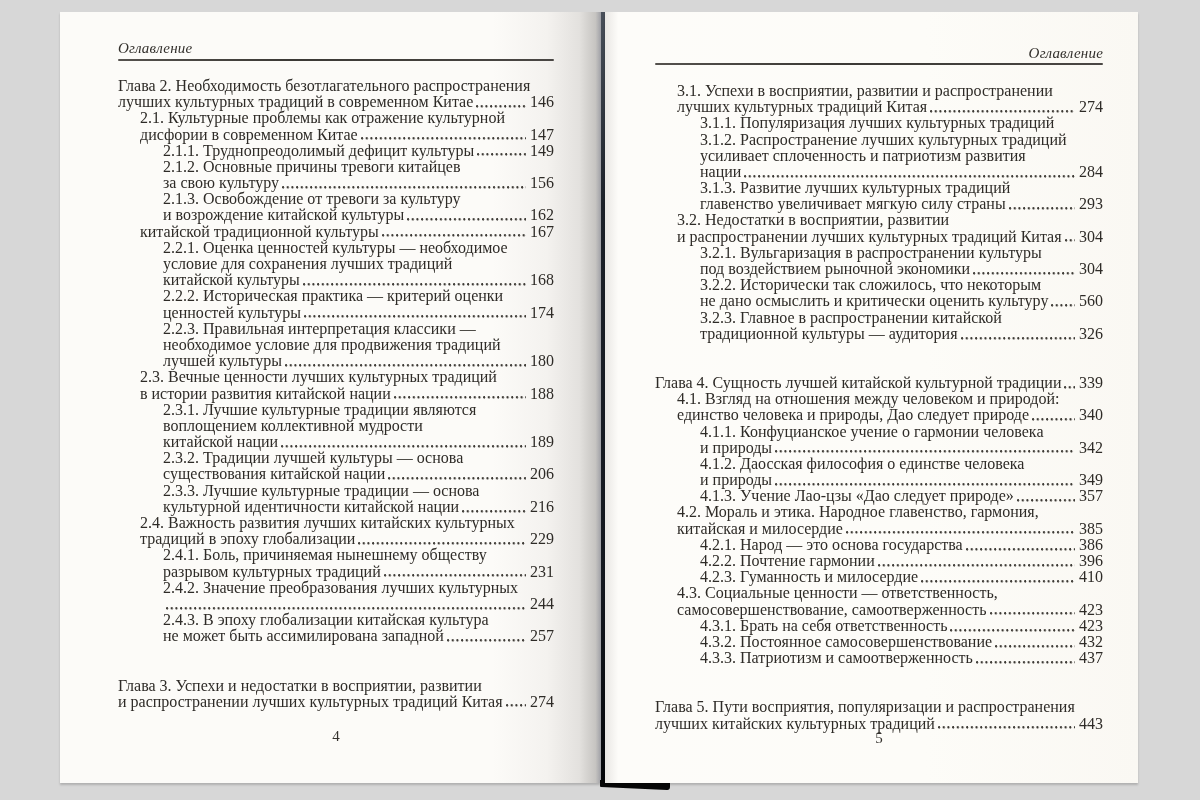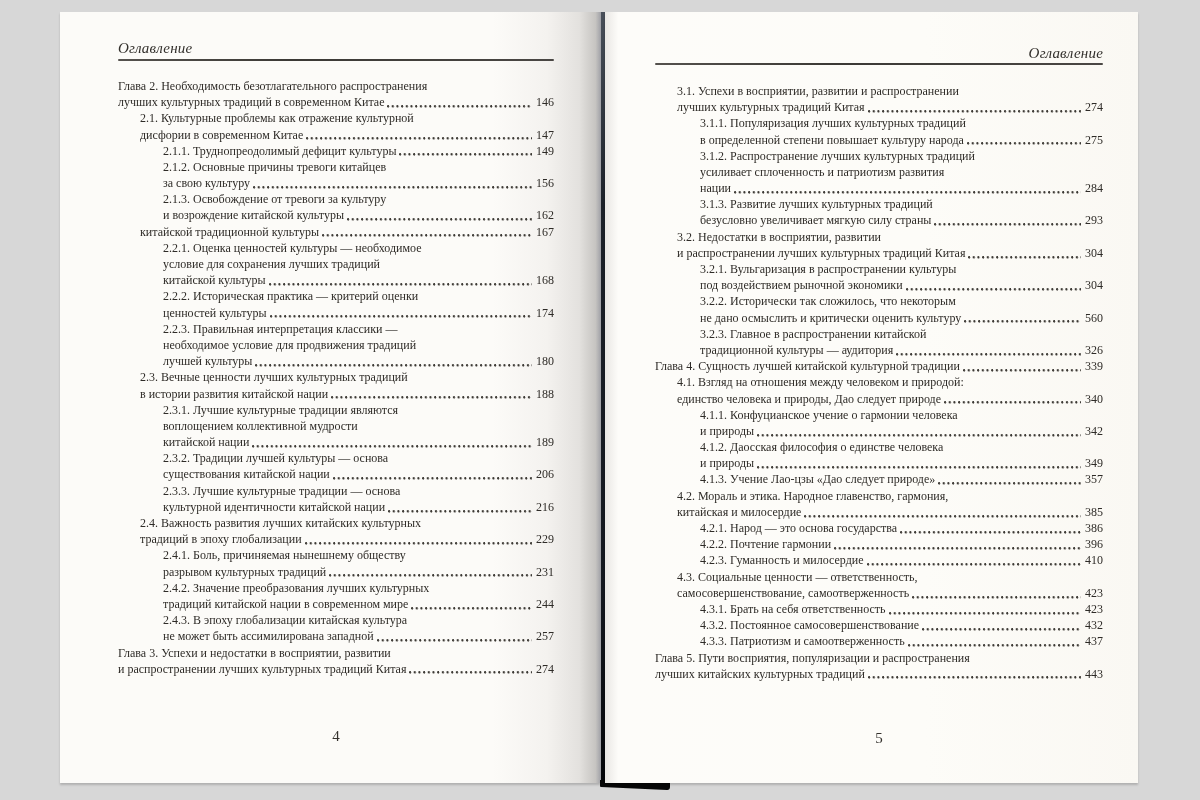--- a/index.html
+++ b/index.html
@@ -66,27 +66,27 @@
     position: absolute;
     height: 2px;
     background: linear-gradient(90deg, #55524e, #3b3935 40%, #4a4744);
     border-radius: 1px;
   }
   .page-left .head-rule { top: 47px; left: 58px; width: 436px; }
   .page-right .head-rule { top: 51px; left: 50px; width: 448px; }
 
   .toc {
     position: absolute;
-    font-size: 12px;
+    font-size: 16px;
   }
   .page-left .toc { top: 66px; left: 58px; width: 436px; }
   .page-right .toc { top: 71px; left: 50px; width: 448px; }
 
   .entry { margin: 0; }
-  .entry.gap { margin-top: 0; }
+  .entry.gap { margin-top: 33px; }
   .entry.level0 { margin-left: 0; }
   .entry.level1 { margin-left: 22px; }
   .entry.level2 { margin-left: 45px; }
 
   .line {
     display: flex;
     align-items: flex-end;
     height: 16.2px;
     line-height: 16.2px;
   }
@@ -272,21 +272,20 @@
             <span class="txt">разрывом культурных традиций</span>
             <span class="leader"></span>
             <span class="pg">231</span>
           </div>
         </div>
         <div class="entry level2">
           <div class="line">
             <span class="txt">2.4.2. Значение преобразования лучших культурных</span>
           </div>
           <div class="line">
-            <span class="txt">традиций китайской нации в современном мире</span>
             <span class="leader"></span>
             <span class="pg">244</span>
           </div>
         </div>
         <div class="entry level2">
           <div class="line">
             <span class="txt">2.4.3. В эпоху глобализации китайская культура</span>
           </div>
           <div class="line">
             <span class="txt">не может быть ассимилирована западной</span>
@@ -322,45 +321,40 @@
           <div class="line">
             <span class="txt">лучших культурных традиций Китая</span>
             <span class="leader"></span>
             <span class="pg">274</span>
           </div>
         </div>
         <div class="entry level2">
           <div class="line">
             <span class="txt">3.1.1. Популяризация лучших культурных традиций</span>
           </div>
-          <div class="line">
-            <span class="txt">в определенной степени повышает культуру народа</span>
-            <span class="leader"></span>
-            <span class="pg">275</span>
-          </div>
         </div>
         <div class="entry level2">
           <div class="line">
             <span class="txt">3.1.2. Распространение лучших культурных традиций</span>
           </div>
           <div class="line">
             <span class="txt">усиливает сплоченность и патриотизм развития</span>
           </div>
           <div class="line">
             <span class="txt">нации</span>
             <span class="leader"></span>
             <span class="pg">284</span>
           </div>
         </div>
         <div class="entry level2">
           <div class="line">
             <span class="txt">3.1.3. Развитие лучших культурных традиций</span>
           </div>
           <div class="line">
-            <span class="txt">безусловно увеличивает мягкую силу страны</span>
+            <span class="txt">главенство увеличивает мягкую силу страны</span>
             <span class="leader"></span>
             <span class="pg">293</span>
           </div>
         </div>
         <div class="entry level1">
           <div class="line">
             <span class="txt">3.2. Недостатки в восприятии, развитии</span>
           </div>
           <div class="line">
             <span class="txt">и распространении лучших культурных традиций Китая</span>

